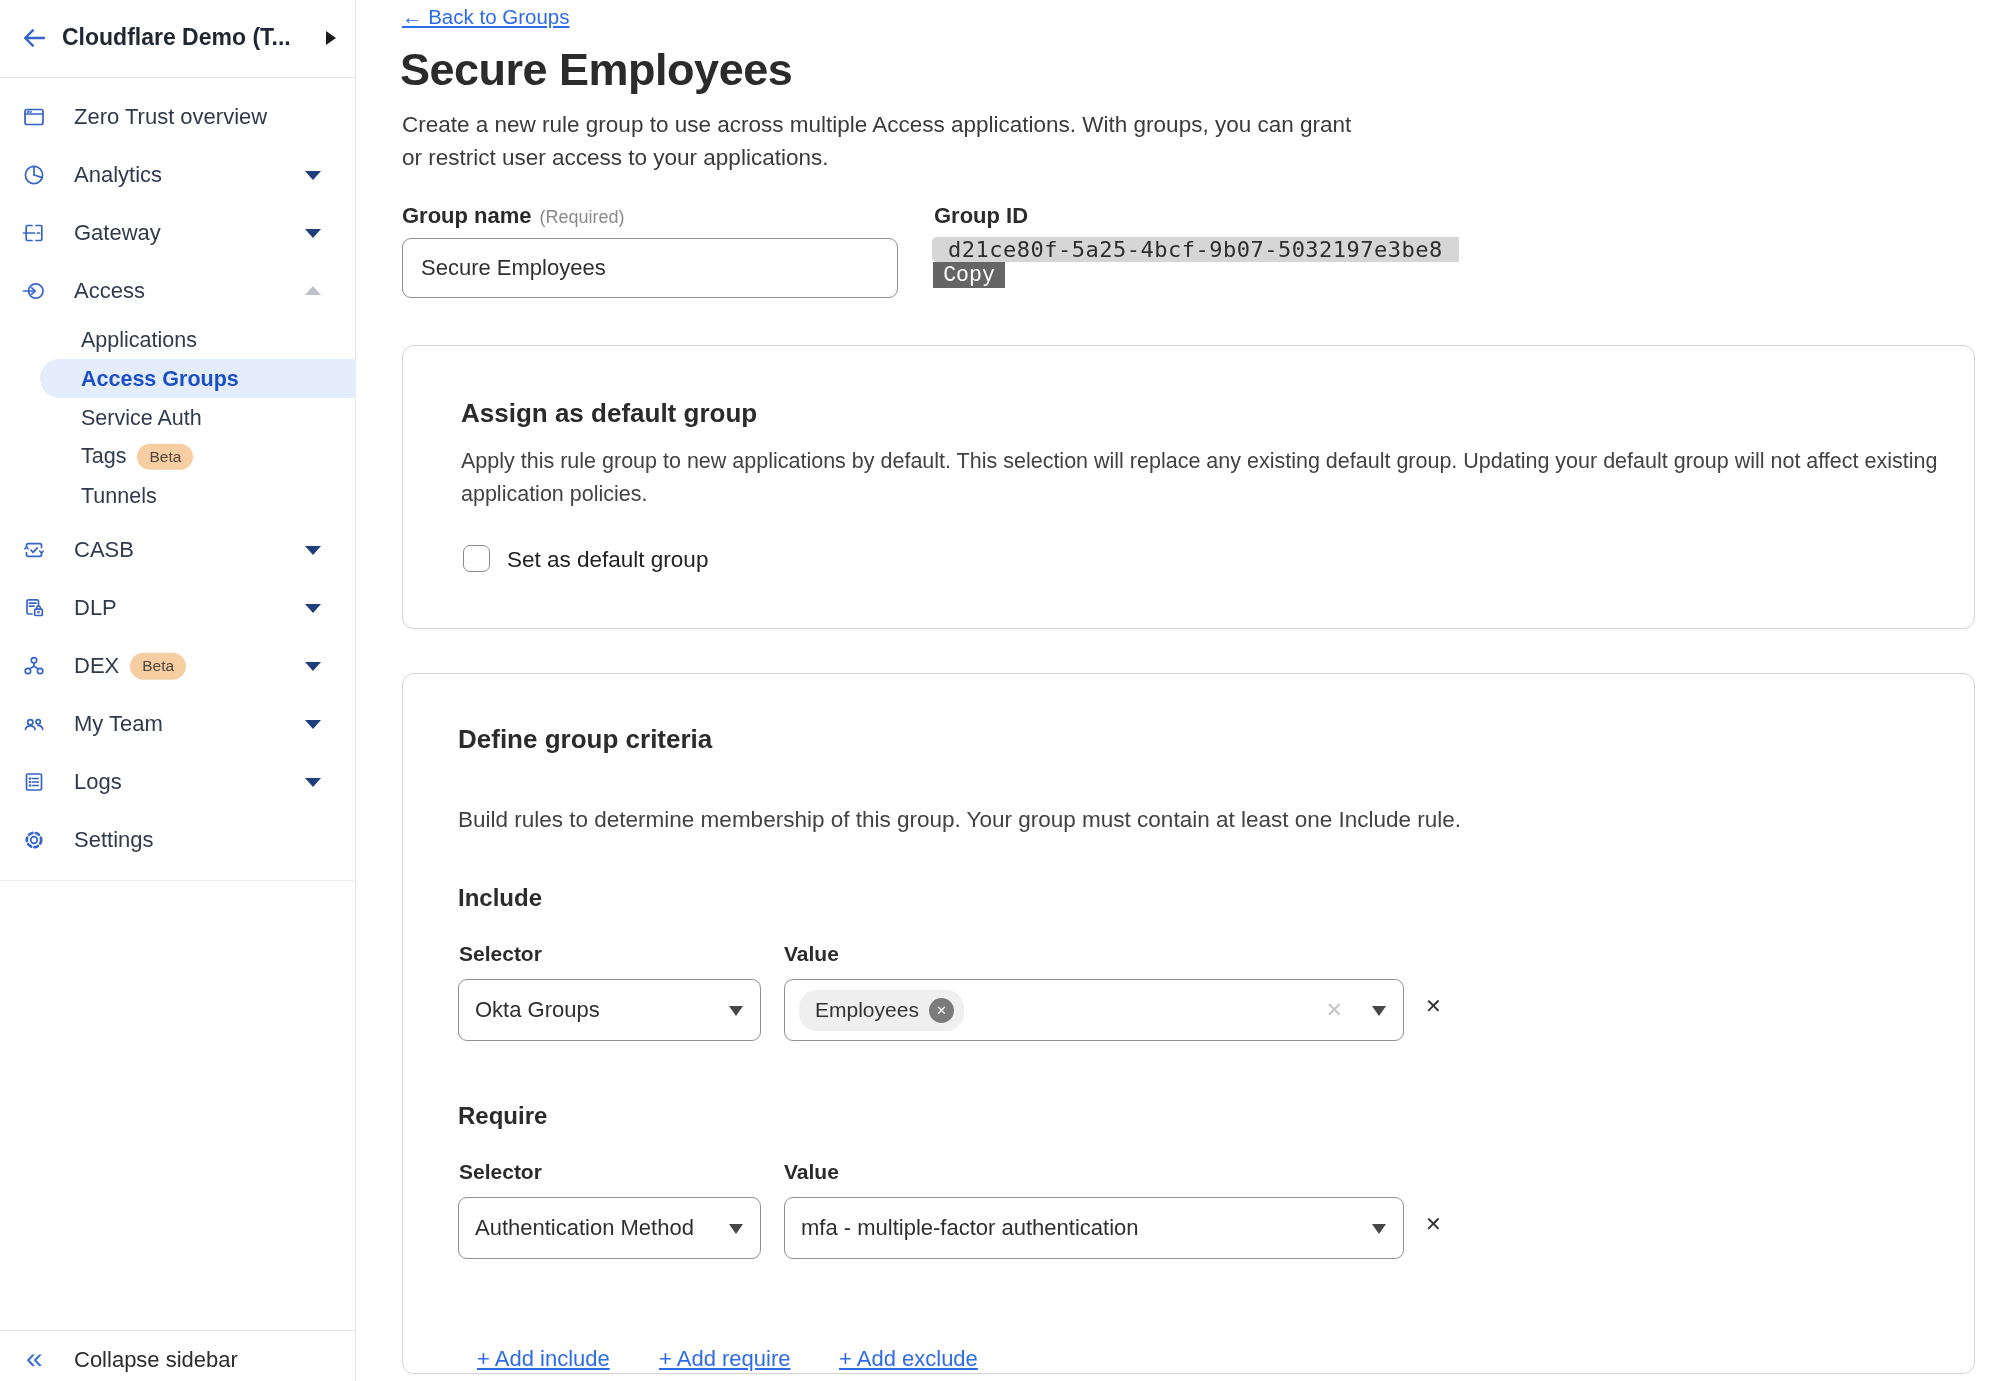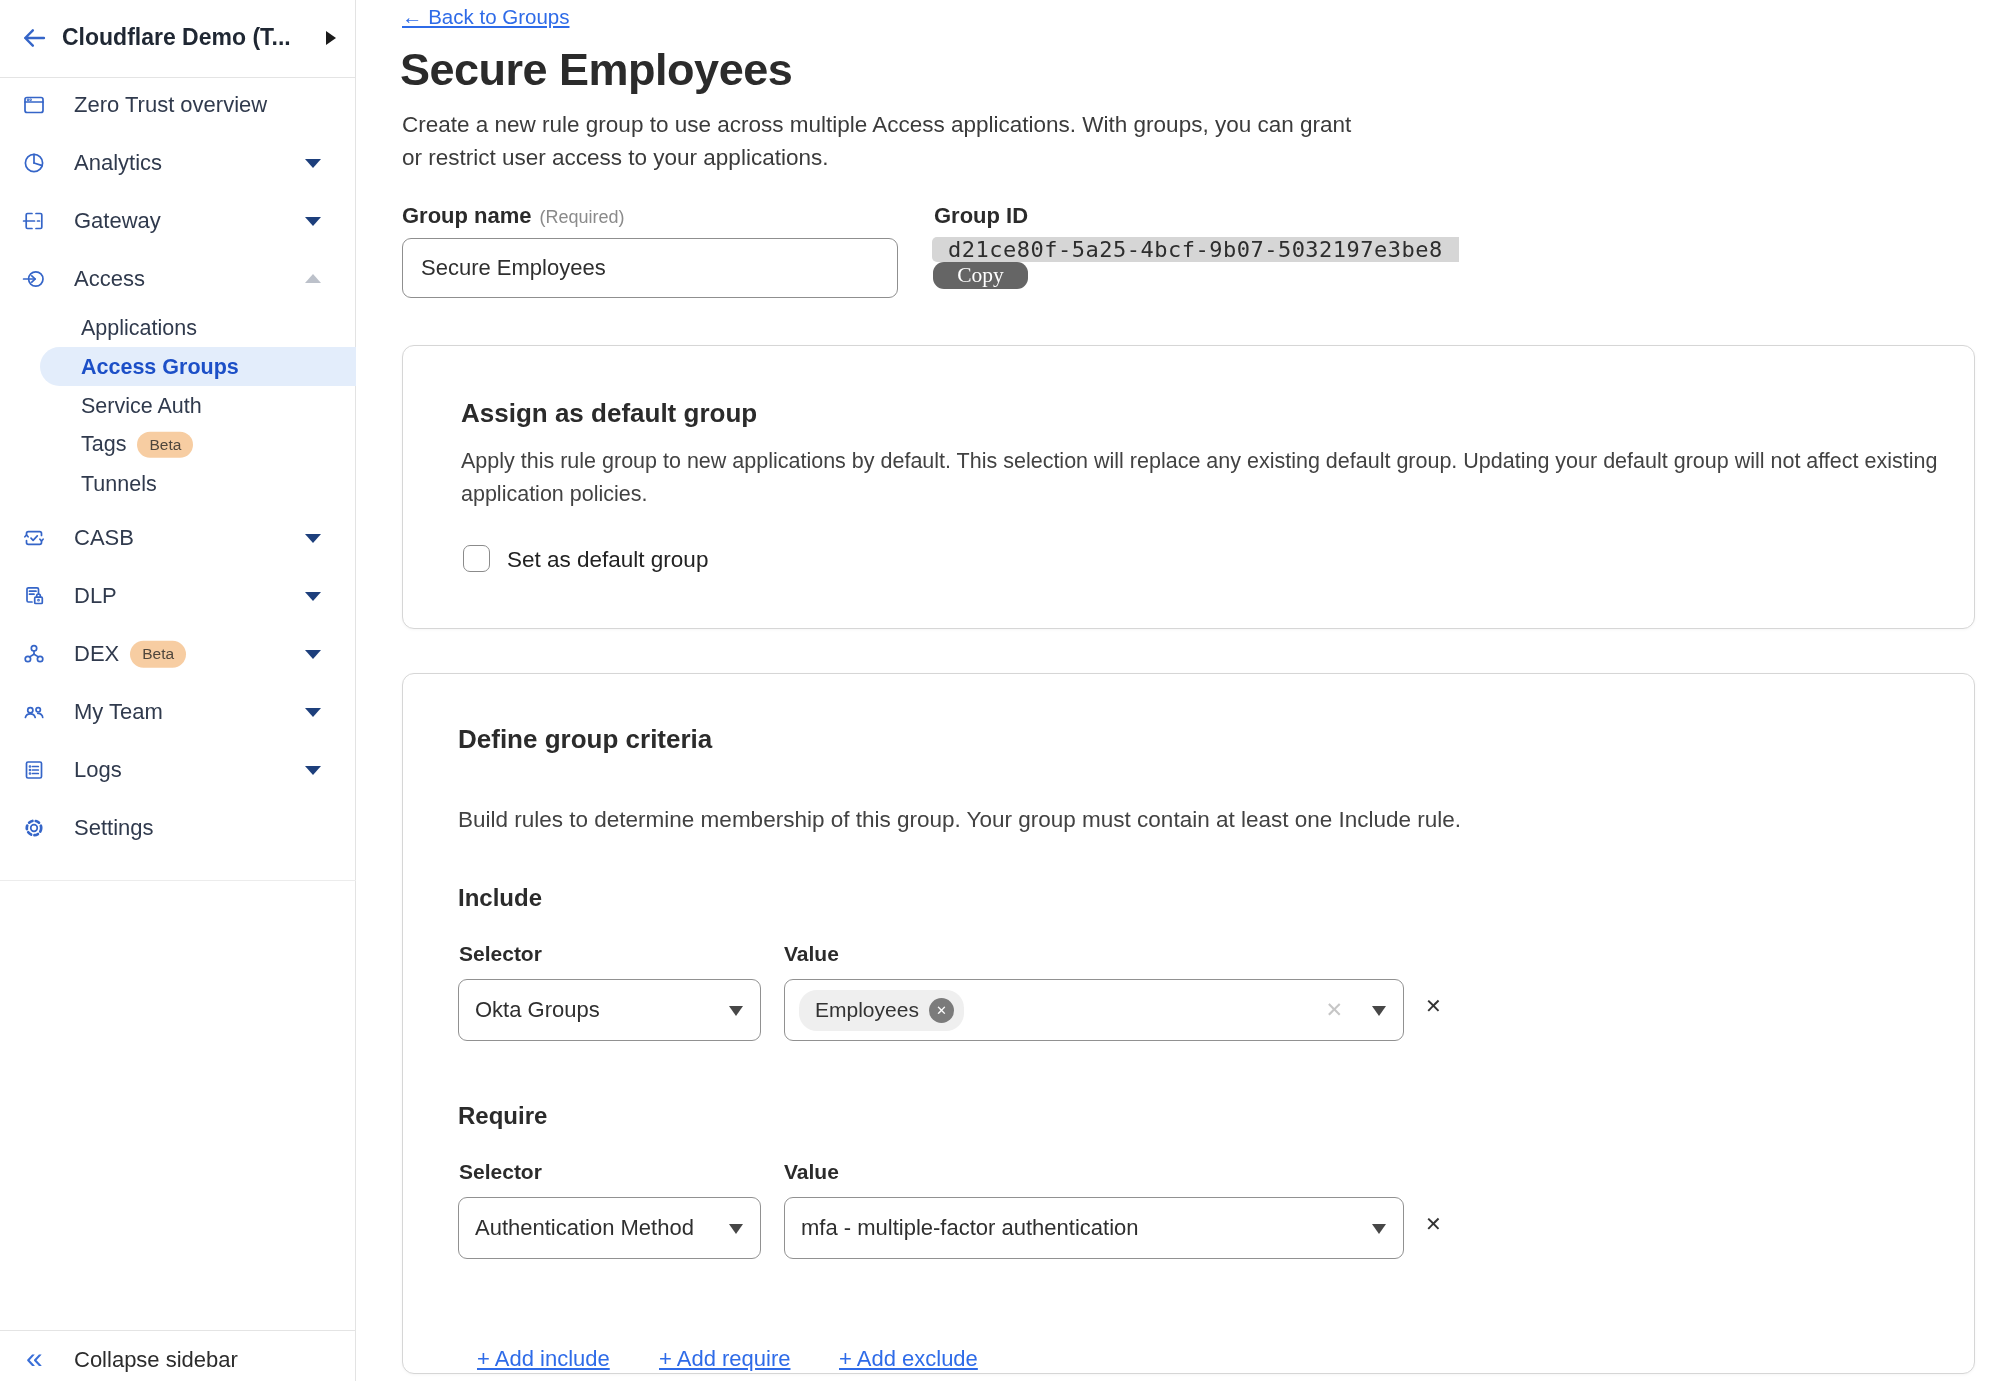--- a/index.html
+++ b/index.html
@@ -7,21 +7,21 @@
     width:1999px;height:1381px;position:relative;overflow:hidden;
     background:#ffffff;font-family:"Liberation Sans",sans-serif;
     color:#2f2f2f;-webkit-font-smoothing:antialiased;
   }
   
   .sidebar{position:absolute;left:0;top:0;width:356px;height:1381px;background:#fff;border-right:1px solid #e3e3e3;box-sizing:border-box;}
   .sb-header{position:relative;height:77px;border-bottom:1px solid #e4e4e4;}
   .sb-back{position:absolute;left:20px;top:24px;width:28px;height:28px;}
   .sb-account{position:absolute;left:62px;top:24px;font-size:23px;font-weight:bold;color:#1f2733;white-space:nowrap;}
   .sb-expand{position:absolute;left:326px;top:31px;width:0;height:0;border-left:10px solid #1b1b1b;border-top:7px solid transparent;border-bottom:7px solid transparent;}
-  .nav{position:absolute;left:0;top:76px;width:345px;}
+  .nav{position:absolute;left:0;top:88px;width:345px;}
   .nav-row{position:relative;height:58px;cursor:pointer;}
   .nav-row .icon{position:absolute;left:22px;top:50%;transform:translateY(-50%);width:24px;height:24px;}
   .nav-row .lbl{position:absolute;left:74px;top:50%;transform:translateY(-50%);font-size:22px;color:#303a4d;white-space:nowrap;display:flex;align-items:center;}
   .caret-down{position:absolute;right:24px;top:50%;margin-top:-4px;width:0;height:0;border-left:8px solid transparent;border-right:8px solid transparent;border-top:9px solid #1d3f7c;}
   .caret-up-gray{position:absolute;right:24px;top:50%;margin-top:-5px;width:0;height:0;border-left:8px solid transparent;border-right:8px solid transparent;border-bottom:9px solid #bcc1ca;}
   .sub-row{position:relative;height:39px;cursor:pointer;}
   .sub-row .lbl{position:absolute;left:81px;top:50%;transform:translateY(-50%);font-size:21.5px;color:#303a4d;white-space:nowrap;display:flex;align-items:center;}
   .sub-row.selected{margin-left:40px;width:316px;background:#e3edfb;border-radius:20px 0 0 20px;box-sizing:border-box;}
   .sub-row.selected .lbl{left:41px;font-weight:bold;color:#1c4fc7;}
   .beta{display:inline-block;margin-left:11px;background:#f7cda2;color:#4f463c;font-size:15.5px;line-height:15.5px;padding:5px 12px 6px;border-radius:14px;font-weight:normal;}
@@ -32,21 +32,21 @@
   
   .back-link{position:absolute;left:402px;top:5px;font-size:20.5px;color:#2e6be8;text-decoration:underline;cursor:pointer;}
   .page-title{position:absolute;left:400px;top:44px;font-size:45px;font-weight:bold;color:#2b2b2b;letter-spacing:-0.5px;}
   .page-desc{position:absolute;left:402px;font-size:22.5px;color:#3b3b3b;}
   .d1{top:112px;} .d2{top:145px;}
   .field-label{position:absolute;top:203px;font-size:22px;font-weight:bold;color:#2b2b2b;}
   .req{font-size:18px;font-weight:normal;color:#8a8a8a;margin-left:8px;}
   .name-input{position:absolute;left:402px;top:238px;width:476px;height:58px;border:1.5px solid #8f8f8f;border-radius:9px;font-size:22px;color:#2f2f2f;padding:0 0 0 18px;font-family:"Liberation Sans",sans-serif;background:#fff;box-sizing:content-box;}
   .gid-wrap{position:absolute;left:932px;top:237px;height:63px;display:flex;align-items:stretch;flex-direction:column;}
   .gid-value{background:#d6d6d6;border-radius:5px 0 0 5px;display:flex;align-items:center;padding:0 16px;font-family:"DejaVu Sans Mono","Liberation Mono",monospace;font-size:22px;color:#2d2d2d;letter-spacing:0.5px;}
-  .copy-btn{width:95px;background:#656565;color:#fff;font-size:21.5px;border:none;border-radius:11px;margin-left:1px;cursor:pointer;font-family:Liberation Serif, serif;}
+  .copy-btn{width:72px;background:#656565;color:#fff;font-size:21.5px;border:none;border-radius:0;margin-left:1px;cursor:pointer;font-family:Liberation Mono, monospace;}
   .card{position:absolute;left:402px;width:1573px;background:#fff;border:1px solid #d6d6d6;border-radius:12px;box-shadow:0 1px 3px rgba(0,0,0,0.04);box-sizing:border-box;}
   .card1{top:345px;height:284px;}
   .card2{top:673px;height:701px;}
   .card-title{position:absolute;font-size:26px;font-weight:bold;color:#2b2b2b;}
   .card-p{position:absolute;font-size:21.5px;color:#424242;white-space:nowrap;}
   .checkbox{position:absolute;left:60px;top:199px;width:25px;height:25px;border:1.7px solid #8b8b8b;border-radius:7px;background:#fff;cursor:pointer;}
   .cb-label{position:absolute;left:104px;top:201px;font-size:22.5px;color:#222;}
   .sec-h{position:absolute;font-size:24px;font-weight:bold;color:#2b2b2b;}
   .ctl-label{position:absolute;font-size:21px;font-weight:bold;color:#2b2b2b;}
   .dropdown{position:absolute;height:62px;border:1.5px solid #919191;border-radius:9px;background:#fff;cursor:pointer;display:flex;align-items:center;box-sizing:border-box;}

